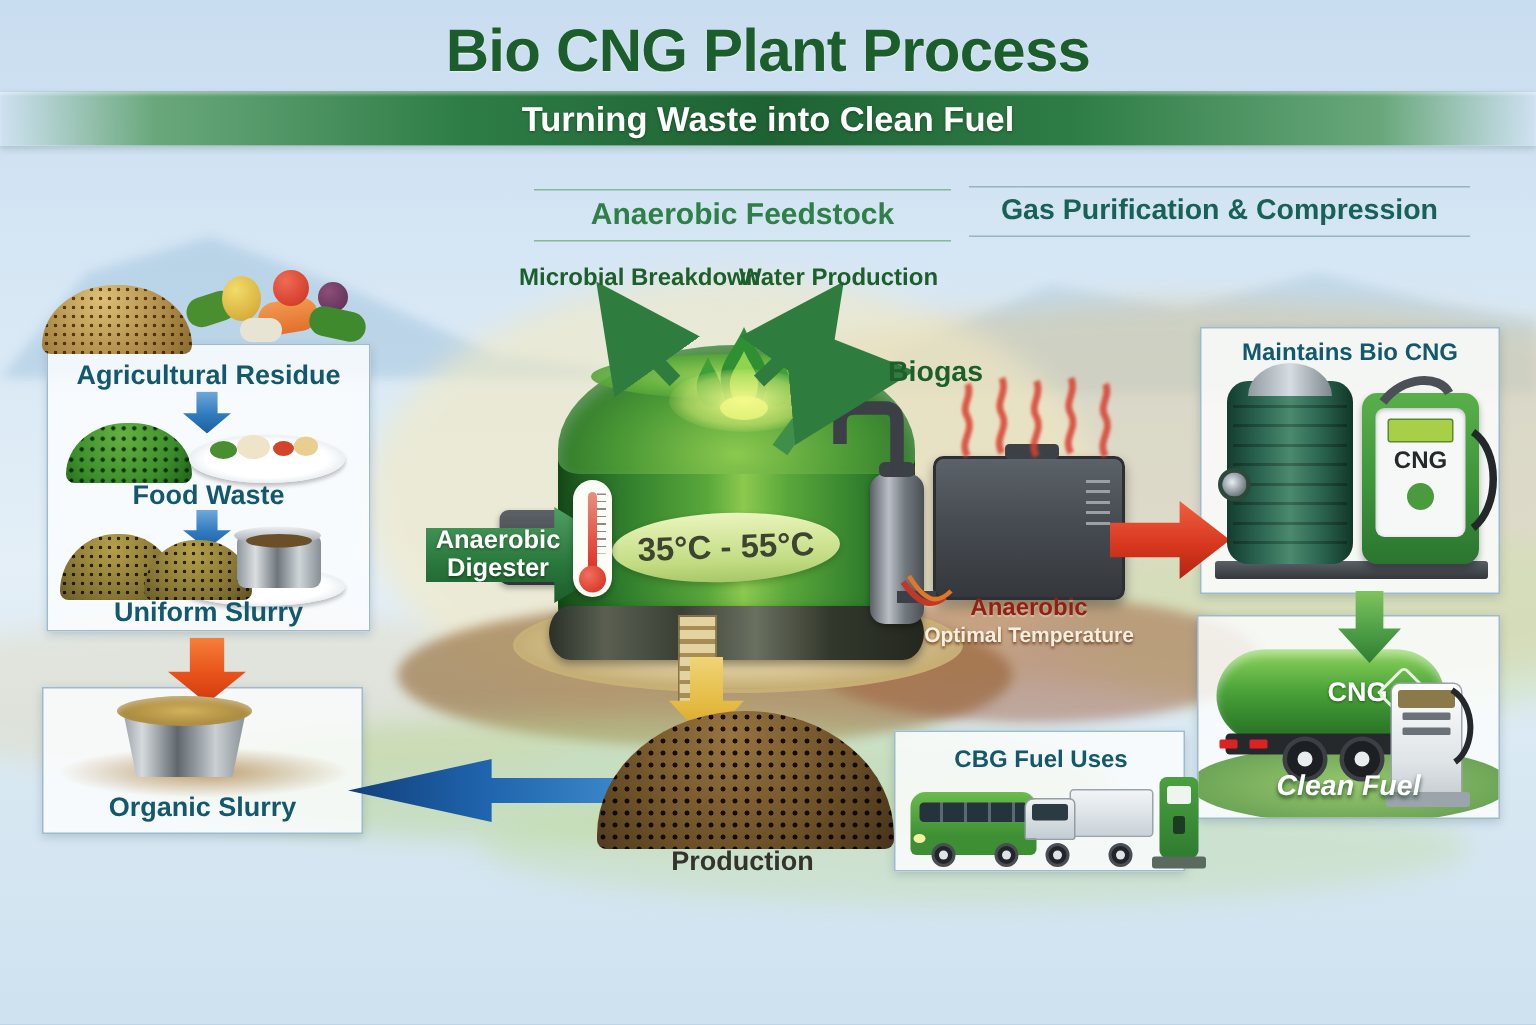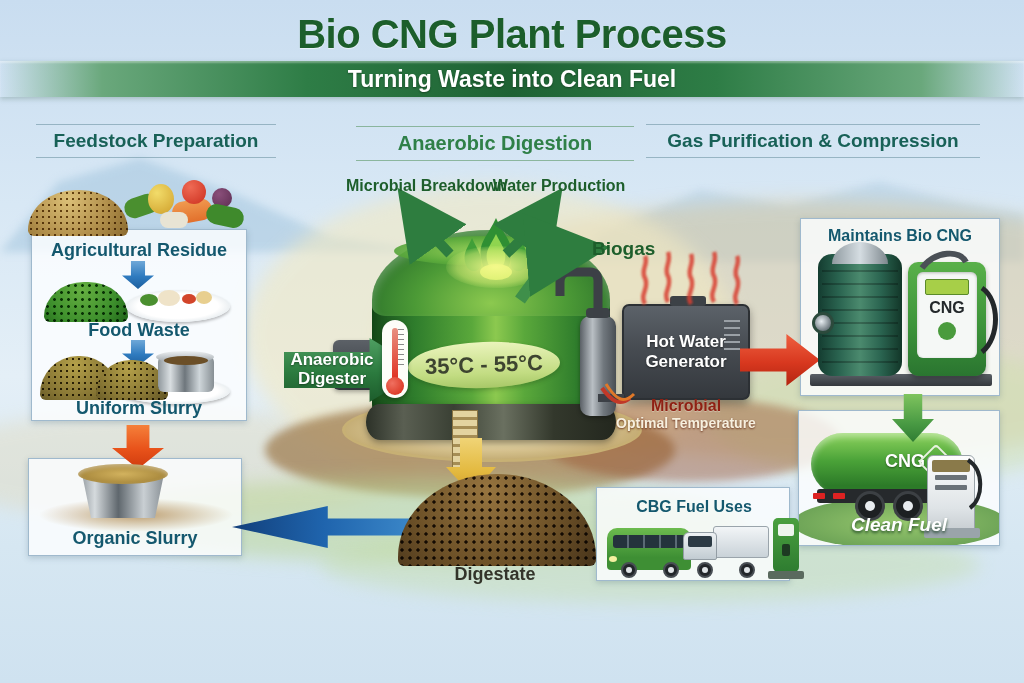--- a/index.html
+++ b/index.html
@@ -226,22 +226,21 @@
     <ellipse cx="905" cy="415" rx="200" ry="65" fill="#cfe0ae" opacity="0.5" filter="url(#soft)"></ellipse>
     <ellipse cx="470" cy="450" rx="205" ry="48" fill="#9c7848" opacity="0.7" filter="url(#soft2)"></ellipse>
     <ellipse cx="690" cy="440" rx="150" ry="42" fill="#9a5530" opacity="0.45" filter="url(#soft2)"></ellipse>
     <ellipse cx="415" cy="520" rx="330" ry="42" fill="#b9d490" opacity="0.5" filter="url(#soft)"></ellipse>
     <ellipse cx="650" cy="565" rx="330" ry="38" fill="#c2dca0" opacity="0.4" filter="url(#soft)"></ellipse>
   </svg>
 
   <div class="abs z3 main-title">Bio CNG Plant Process</div>
   <div class="abs z3 banner banner-top">Turning Waste into Clean Fuel</div>
 
-  <div class="abs z3 sec-hdr hdr-feedstock">Feedstock Preparation</div>
-  <div class="abs z3 sec-hdr hdr-digestion">Anaerobic Digestion</div>
+  <div class="abs z3 sec-hdr hdr-digestion">Anaerobic Feedstock</div>
   <div class="abs z3 sec-hdr hdr-purification">Gas Purification &amp; Compression</div>
   <div class="abs z3 sub-lbl" style="left:346px;top:177px;width:146px;text-align:center">Microbial Breakdown</div>
   <div class="abs z3 sub-lbl" style="left:492px;top:177px;width:134px;text-align:center">Water Production</div>
 
   <div class="abs z1 card" style="left:31px;top:229px;width:216px;height:192px"></div>
 
   <div class="abs z2 mound grain" style="left:28px;top:190px;width:100px;height:46px"></div>
   <div class="abs z2" style="left:120px;top:178px;width:130px;height:58px">
     <div class="veg" style="left:4px;top:18px;width:34px;height:20px;background:#4a8f2f;border-radius:12px;transform:rotate(-18deg)"></div>
     <div class="veg" style="left:28px;top:6px;width:26px;height:30px;background:radial-gradient(circle at 35% 30%,#f2dc6a,#cf9f2a)"></div>
@@ -315,31 +314,30 @@
   </div>
 
   <div class="abs z3 sub-lbl" style="left:592px;top:238px;font-size:19px">Biogas</div>
 
   <div class="abs z1 scrubber">
       <div class="cap"></div>
     </div>
   <div class="abs z1 hwg">
     <div class="topblock"></div>
       <div class="vent"></div>
-    <div class="txt">Hot Water Generator</div>
-  </div>
-  <div class="abs z3 maintains1">Microbial</div>
+  </div>
+  <div class="abs z3 maintains1">Anaerobic</div>
   <div class="abs z3 maintains2">Optimal Temperature</div>
 
   <div class="abs z2 ar-right red-g" style="left:740px;top:334px;width:80px;height:52px"></div>
 
   <div class="abs z2 ar-down yellow-g" style="left:446px;top:438px;width:50px;height:56px"></div>
   <div class="abs z1 ar-left longblue-g" style="left:232px;top:506px;width:228px;height:42px"></div>
   <div class="abs z2 mound dirt digestate"></div>
-  <div class="abs z3 sub-lbl" style="left:400px;top:564px;width:190px;text-align:center;font-size:18px;color:#33342a">Digestate</div>
+  <div class="abs z3 sub-lbl" style="left:400px;top:564px;width:190px;text-align:center;font-size:18px;color:#33342a">Production</div>
 
   <div class="abs z1 card" style="left:800px;top:218px;width:200px;height:178px"></div>
   <div class="abs z3 card-title" style="left:800px;top:227px;width:200px">Maintains Bio CNG</div>
   <div class="abs z1 platform"></div>
   <div class="gas-tank z2">
     <div class="cap"></div>
       <div class="ribs"></div>
       <div class="port"></div>
   </div>
   <div class="abs z2 dispenser">

